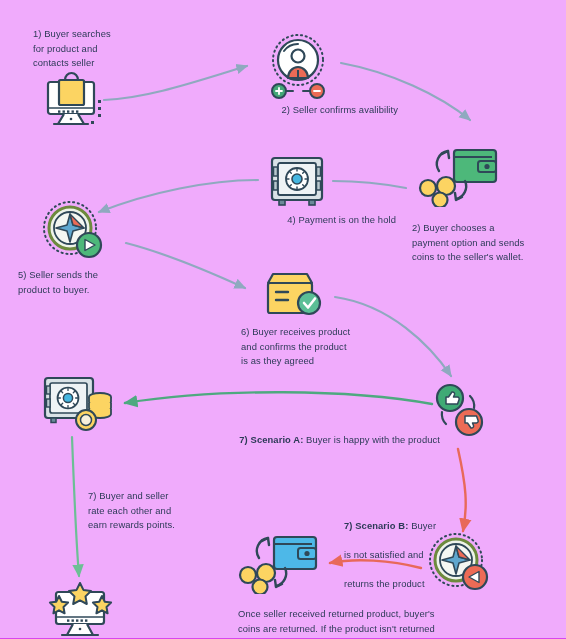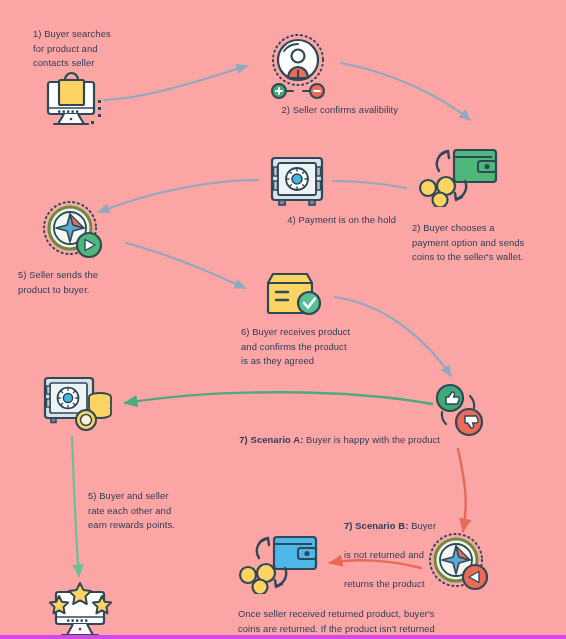--- a/index.html
+++ b/index.html
@@ -4,24 +4,24 @@
 <style>
   html, body {
     margin: 0;
     padding: 0;
     background: #eef2fb;
   }
   #page {
     position: relative;
     width: 566px;
     height: 639px;
-    background: #fca5a5;
+    background: #f0abfc;
     font-family: "Liberation Sans", sans-serif;
     overflow: hidden;
-    border-bottom: 4px solid #d946ef;
+    border-bottom: 1px solid #d946ef;
     box-sizing: border-box;
   }
   #arrow-layer {
     position: absolute;
     left: 0; top: 0;
     width: 566px; height: 639px;
     pointer-events: none;
   }
   .caption {
     position: absolute;
@@ -238,25 +238,25 @@
       <circle cx="44" cy="45" r="5.5" fill="#f7f1dc" stroke="#2f4858" stroke-width="1.5"></circle>
     </svg>
   </div>
 
   <div class="caption center" style="left:130px; top:418px; width:310px;">
     <span><b>7) Scenario A:</b><span> Buyer is happy with the product</span></span><br>
   </div>
 
   <div class="caption left" style="left:344px; top:504px; width:130px;">
     <b>7) Scenario B:</b><span> Buyer</span><br>
-    <span>is not returned and</span><br>
+    <span>is not satisfied and</span><br>
     <span>returns the product</span>
   </div>
 
-  <div class="caption left" style="left:88px; top:489px; width:140px;">5) Buyer and seller
+  <div class="caption left" style="left:88px; top:489px; width:140px;">7) Buyer and seller
 rate each other and
 earn rewards points.</div>
 
   <div class="icon-wrap" style="left:44px; top:582px;">
     <svg width="76" height="58" viewBox="0 0 76 58">
       <rect x="12" y="10" width="48" height="32" rx="2.5" fill="#fff" stroke="#2f4858" stroke-width="2.2"></rect>
       <path d="M29,42 L23,53 L49,53 L43,42" fill="#fff" stroke="#2f4858" stroke-width="2.2" stroke-linejoin="round"></path>
       <line x1="18" y1="53" x2="54" y2="53" stroke="#2f4858" stroke-width="2.2" stroke-linecap="round"></line>
       <line x1="12" y1="35" x2="60" y2="35" stroke="#2f4858" stroke-width="1.6"></line>
       <g fill="#2f4858">

